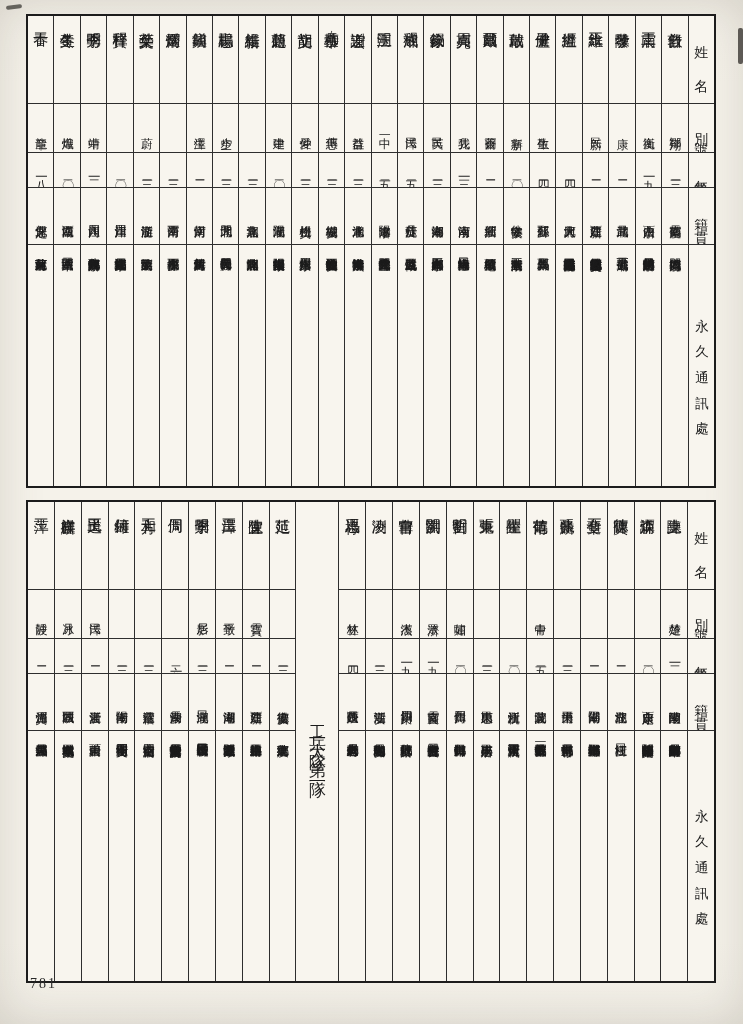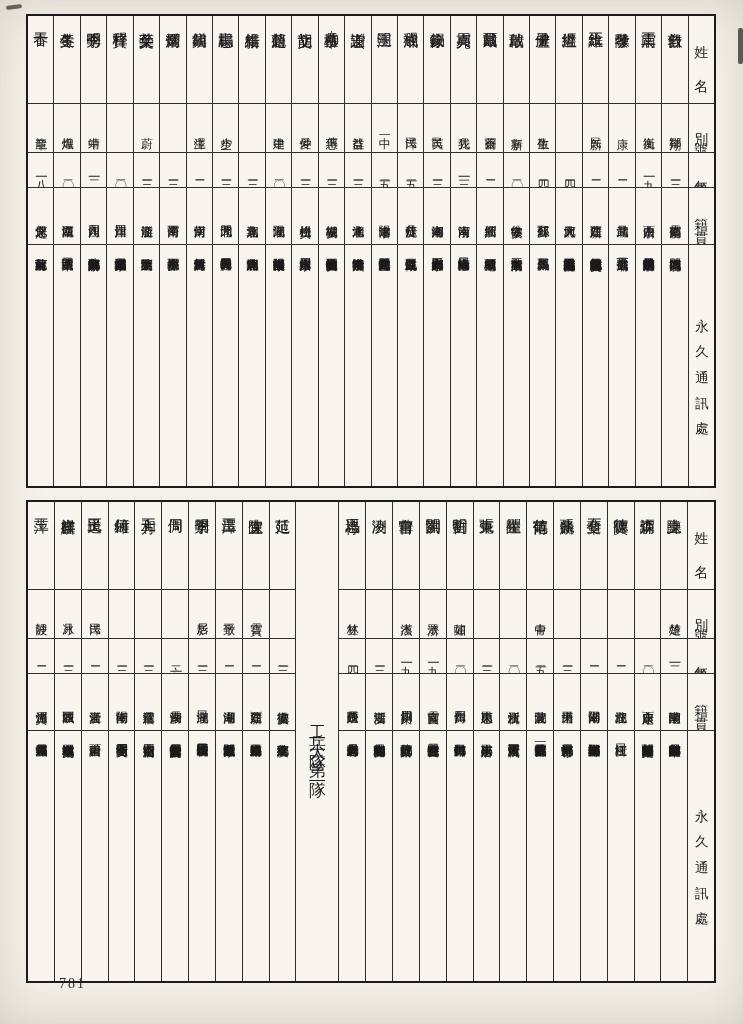--- a/index.html
+++ b/index.html
@@ -80,21 +80,20 @@
     letter-spacing: 0.55em;
     padding-top: 0.3em;
   }
 
   .page-number {
     position: absolute;
     left: 30px; top: 976px;
     font-size: 14px;
     letter-spacing: 2px;
     color: #2a2a2a;
-    margin-left: 29px;
   }
 
   
   .artifact { position: absolute; background: #22201c; border-radius: 2px; }
   .artifact-tl { left: 6px;  top: 5px;  width: 16px; height: 4px; opacity: .65; transform: rotate(-8deg); }
   .artifact-tr { left: 738px; top: 28px; width: 5px; height: 36px; opacity: .7; }
 </style>
 </head>
 <body>
 

